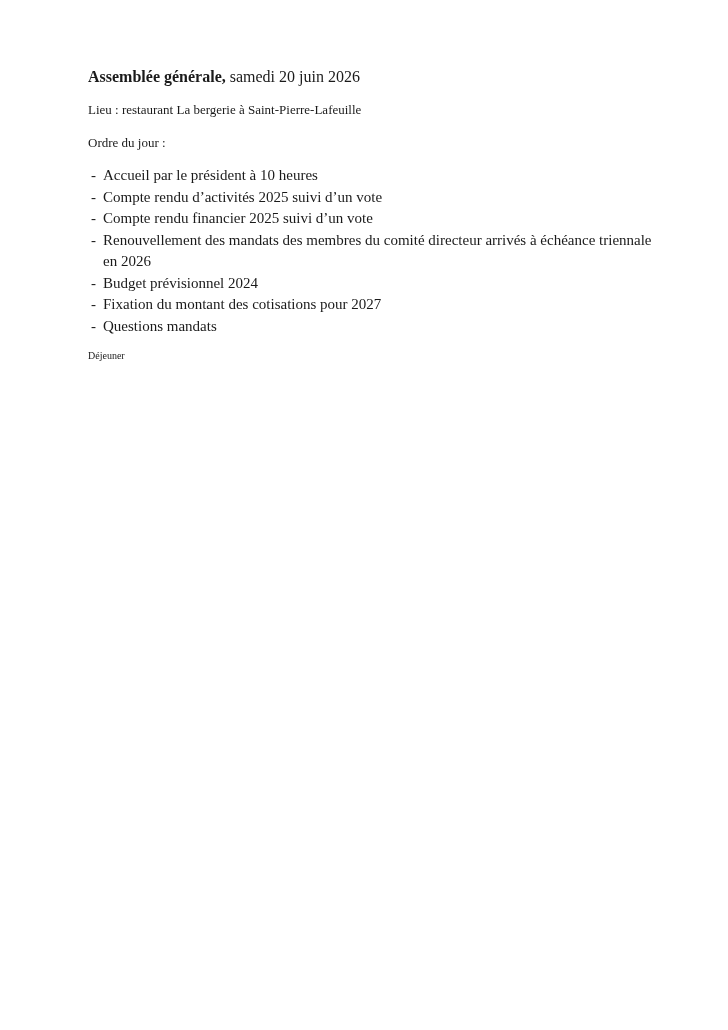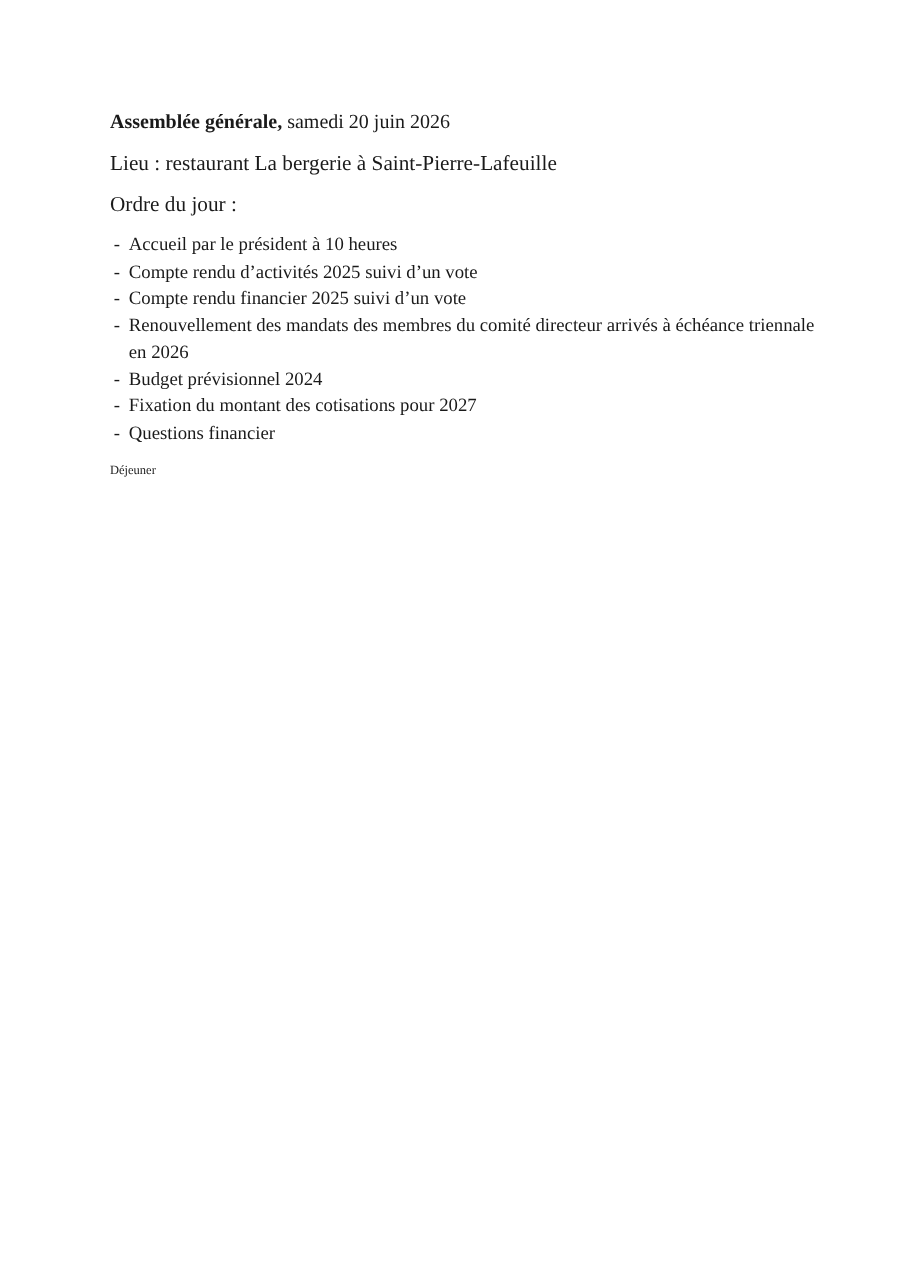--- a/index.html
+++ b/index.html
@@ -9,33 +9,33 @@
   }
   .page {
     position: relative;
     width: 728px;
     height: 1030px;
     background: #ffffff;
     overflow: hidden;
     font-family: "Liberation Serif", "DejaVu Serif", serif;
     color: #1a1a1a;
     box-sizing: border-box;
-    padding: 89px 70px 0 88px;
+    padding: 68px 70px 0 88px;
   }
   .title {
     margin: 0 0 16px 0;
     font-size: 16px;
     line-height: 17px;
   }
   .title b {
     font-weight: 700;
   }
   .para {
     margin: 0 0 16px 0;
-    font-size: 17px;
+    font-size: 13px;
     line-height: 17px;
   }
   .agenda-heading {
     margin-bottom: 14px;
   }
   .agenda-list {
     margin: 0 0 8px 0;
     font-size: 15px;
     line-height: 21.5px;
   }
@@ -97,20 +97,20 @@
     <div class="agenda-item">
       <span class="dash">-</span>
       <span class="item-text">Budget prévisionnel 2024</span>
     </div>
     <div class="agenda-item">
       <span class="dash">-</span>
       <span class="item-text">Fixation du montant des cotisations pour 2027</span>
     </div>
     <div class="agenda-item">
       <span class="dash">-</span>
-      <span class="item-text">Questions financier</span>
+      <span class="item-text">Questions mandats</span>
     </div>
   </div>
 
 
   <p class="closing">Déjeuner</p>
 
 </div>
 
 </body></html>

